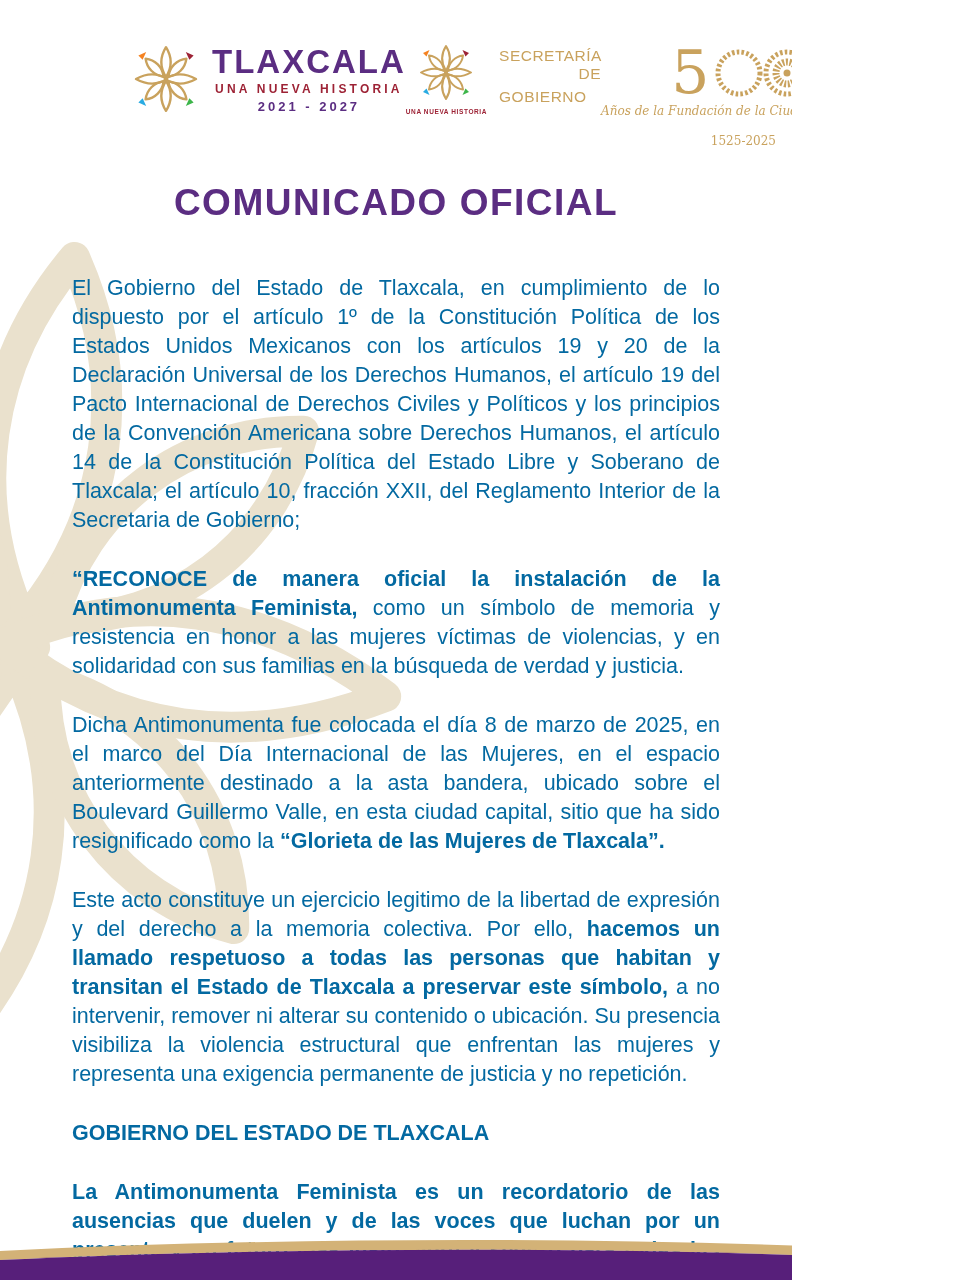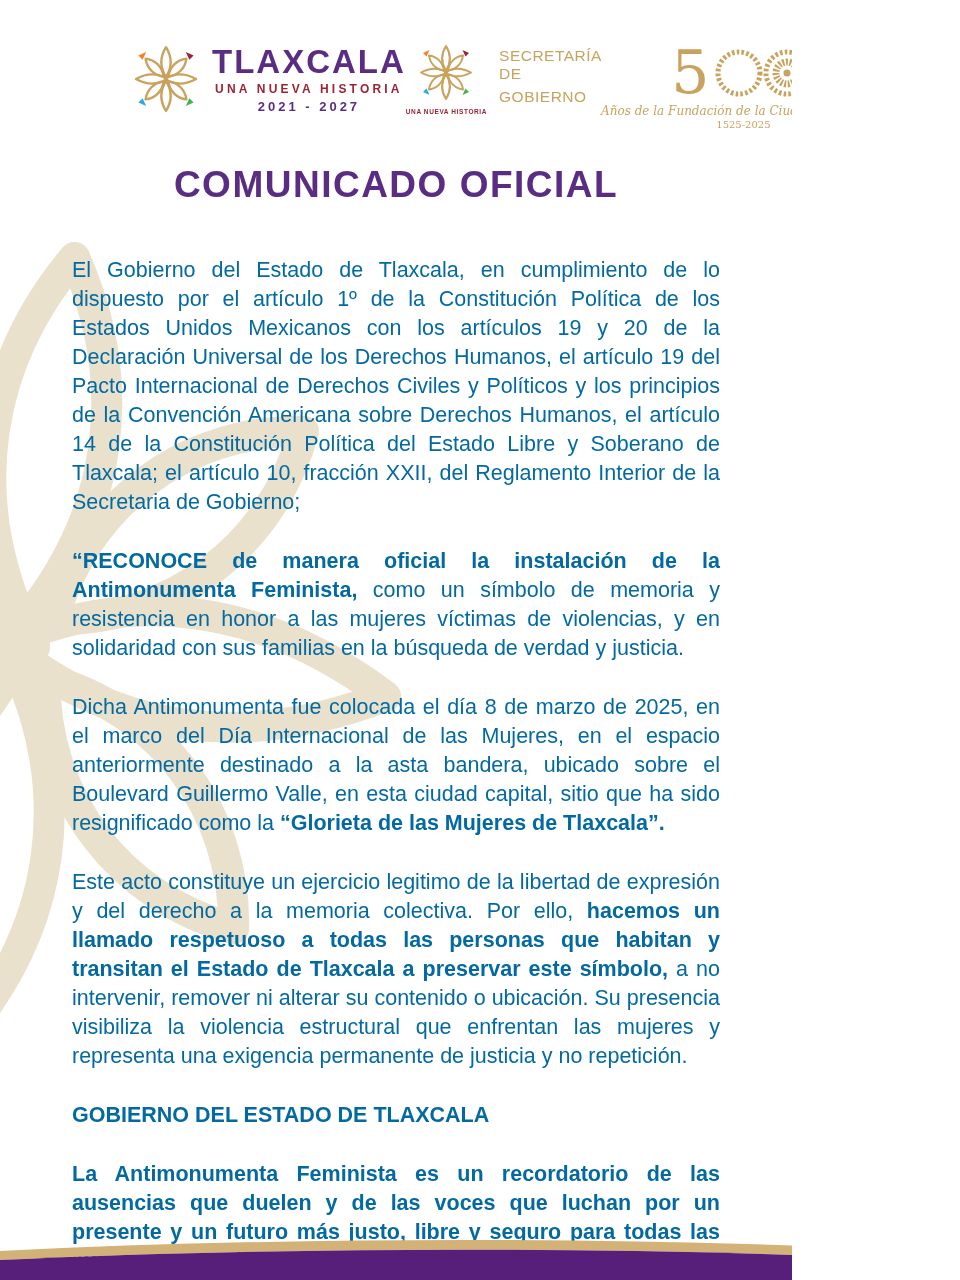--- a/index.html
+++ b/index.html
@@ -27,27 +27,27 @@
   .tlx-logo{display:flex;align-items:center;gap:10px;}
   .tlx-text{display:flex;flex-direction:column;align-items:center;}
   .tlx-name{font-size:33px;font-weight:bold;color:#5b2d82;letter-spacing:2px;line-height:34px;}
   .tlx-tagline{font-size:12px;font-weight:bold;color:#9d2235;letter-spacing:3.2px;margin-top:3px;white-space:nowrap;}
   .tlx-years{font-size:13px;font-weight:bold;color:#5b2d82;letter-spacing:3px;margin-top:3px;}
   .segob-logo{display:flex;align-items:flex-start;gap:12px;}
   .segob-left{display:flex;flex-direction:column;align-items:center;}
   .segob-mini-tagline{font-size:6.5px;font-weight:bold;color:#9d2235;letter-spacing:.6px;margin-top:3px;white-space:nowrap;}
   .segob-right{display:flex;flex-direction:column;}
   .segob-name{font-size:40px;font-weight:bold;color:#5b2d82;letter-spacing:1px;line-height:40px;}
-  .segob-sec{font-size:15.5px;color:#c9a25d;letter-spacing:.5px;margin-top:7px;}
+  .segob-sec{font-size:15.5px;color:#c9a25d;letter-spacing:.5px;margin-top:7px;text-align:right;}
   .segob-gob{font-size:15.5px;color:#c9a25d;letter-spacing:.5px;margin-top:5px;}
   .anniv{display:flex;flex-direction:column;align-items:center;margin-top:4px;}
   .anniv-row{display:flex;align-items:center;gap:2px;}
   .anniv-five{font-family:"DejaVu Serif",serif;font-size:60px;line-height:52px;color:#c9a25d;}
   .anniv-caption{font-family:"DejaVu Serif",serif;font-style:italic;font-size:12px;color:#c9a25d;margin-top:4px;white-space:nowrap;}
-  .anniv-dates{font-family:"DejaVu Serif",serif;font-size:10px;color:#c9a25d;margin-top:1px;}
+  .anniv-dates{font-family:"DejaVu Serif",serif;font-size:12px;color:#c9a25d;margin-top:16px;}
   
   .title{
     position:relative;z-index:1;
     margin:34px 16px 0;
     text-align:center;
     font-size:37px;font-weight:bold;
     letter-spacing:1.5px;
     color:#5b2d82;
   }
   

